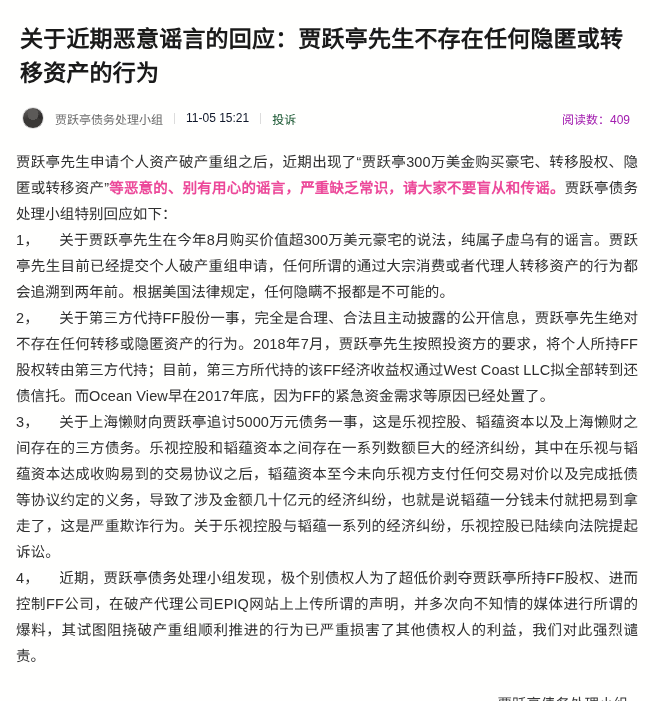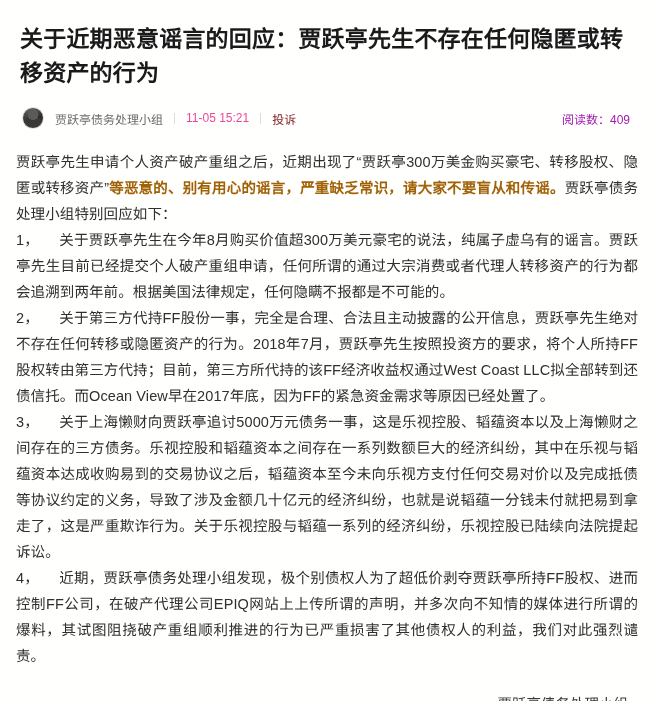--- a/index.html
+++ b/index.html
@@ -64,26 +64,26 @@
   }
   .meta-sep {
     margin: 0 11px;
     width: 1px;
     height: 11px;
     background: #dcdcdc;
     flex: 0 0 1px;
   }
   .meta-time {
     font-size: 12px;
-    color: #ec4899;
+    color: #0f172a;
     white-space: nowrap;
   }
   .meta-report {
     font-size: 12px;
-    color: #7f1d1d;
+    color: #14532d;
     white-space: nowrap;
     cursor: pointer;
   }
   .meta-spacer { flex: 1 1 auto; }
   .meta-views {
     font-size: 12px;
     color: #a21caf;
     white-space: nowrap;
   }
 
@@ -95,21 +95,21 @@
     margin: 0 0 0 0;
     font-size: 14.5px;
     line-height: 26px;
     color: #2f2f2f;
     text-align: justify;
     text-justify: inter-ideograph;
     letter-spacing: 0.1px;
   }
   .para b, .para .b {
     font-weight: 700;
-    color: #a16207;
+    color: #ec4899;
   }
   .num-indent { display: inline-block; width: 20px; }
 
   
   .signature {
     padding: 22px 22px 0 0;
     text-align: right;
   }
   .sig-line {
     font-size: 14.5px;

